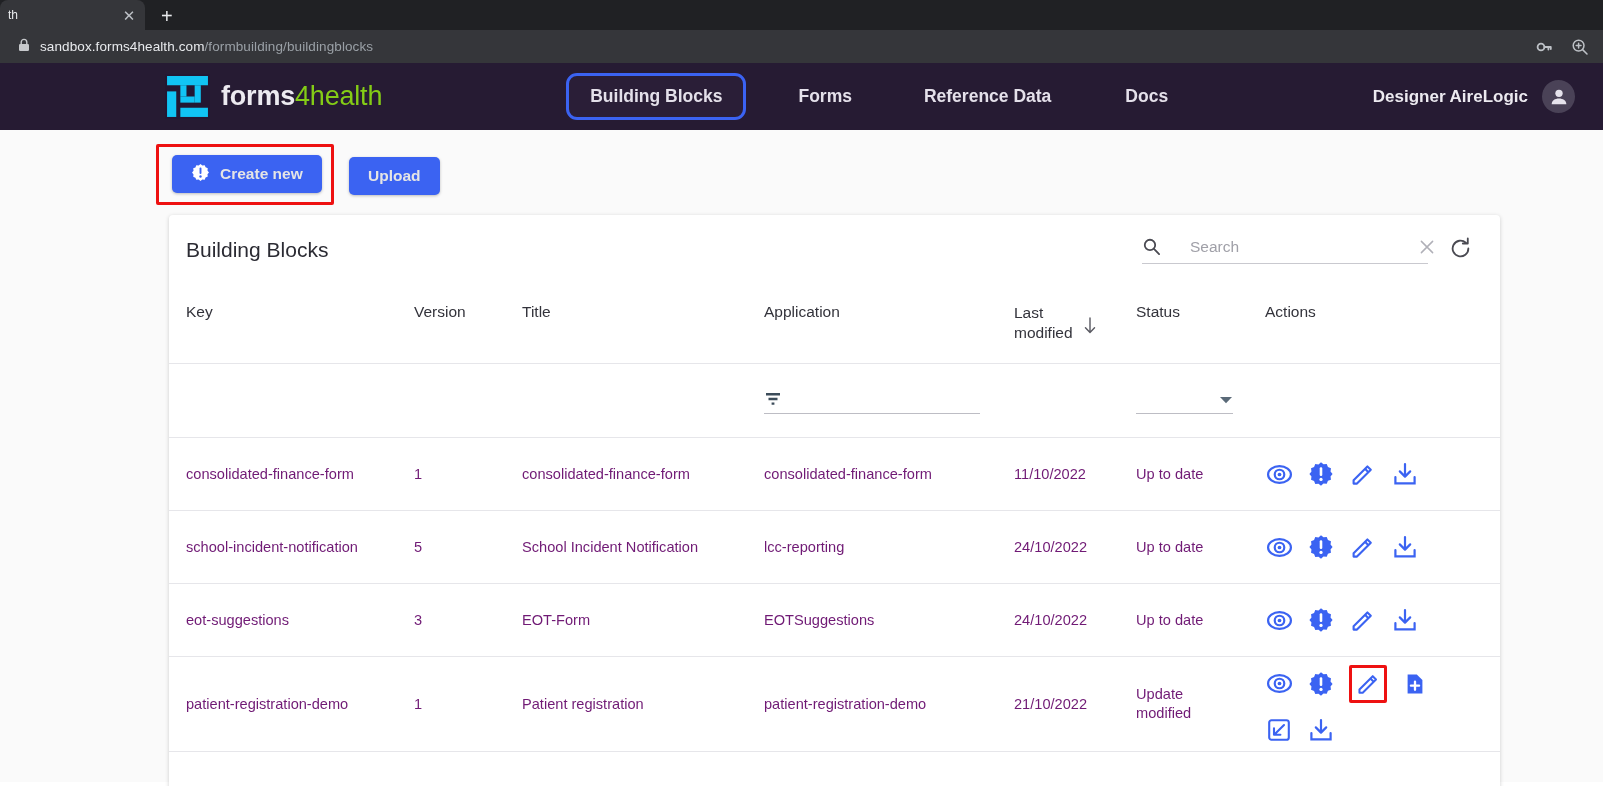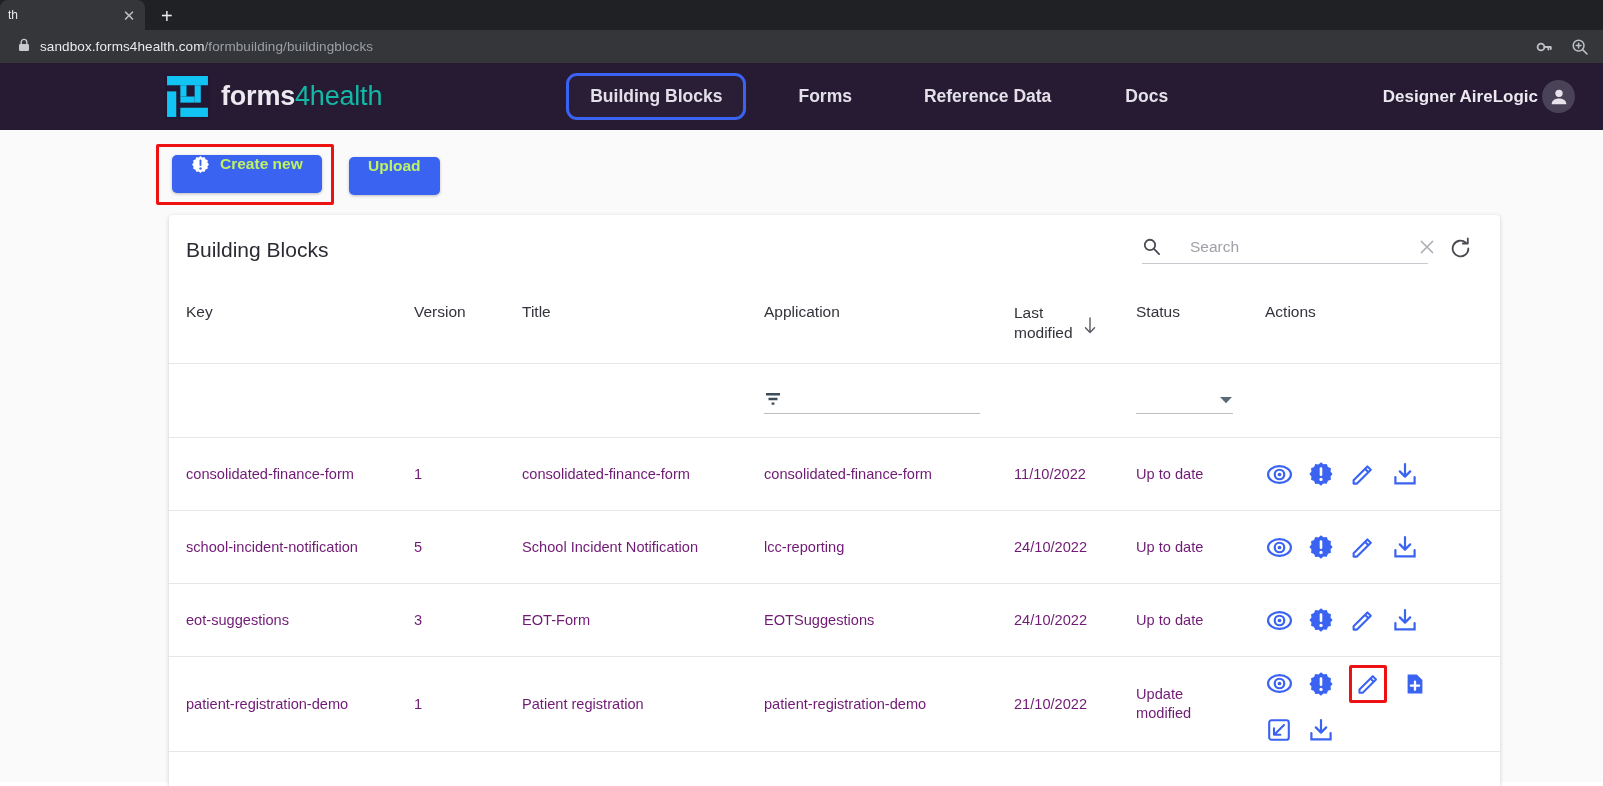--- a/index.html
+++ b/index.html
@@ -49,55 +49,55 @@
   
   .app-header {
     height: 67px; background: #261b33;
     display: flex; align-items: center; padding: 0 28px 0 165px;
     position: relative;
   }
   .brand { display: flex; align-items: center; gap: 11px; }
   .brand-mark { width: 45px; height: 45px; }
   .brand-text { font-size: 27px; font-weight: 700; letter-spacing: -.2px; }
   .brand-text .w { color: #eceaf0; }
-  .brand-text .c { color: #14b8a6; font-weight: 400; }
+  .brand-text .c { color: #84cc16; font-weight: 400; }
 
   .main-nav { display: flex; align-items: center; margin-left: 184px; gap: 0; }
   .nav-item {
     color: #e4e0ea; font-size: 17.5px; font-weight: 700;
     padding: 13px 22px; cursor: pointer; white-space: nowrap;
   }
   .nav-item.active {
     border: 3px solid #3b63f2; border-radius: 11px;
     padding: 10px 21px; background: #2a1e37;
   }
   .nav-gap-1 { width: 30px; }
   .nav-gap-2 { width: 28px; }
   .nav-gap-3 { width: 30px; }
 
   .user-area {
-    margin-left: auto; display: flex; align-items: center; gap: 4px;
+    margin-left: auto; display: flex; align-items: center; gap: 14px;
   }
   .user-name { color: #eceaf0; font-size: 17px; font-weight: 700; }
   .avatar {
     width: 33px; height: 33px; border-radius: 50%;
     background: #4a4257; display: flex; align-items: center; justify-content: center;
   }
 
   
   .page-body { background: #fafafa; height: 652px; padding: 0 0 0 0; position: relative; }
 
   .toolbar {
     display: flex; align-items: center; gap: 11px;
     padding: 23px 0 0 169px; height: 68px;
   }
   .btn {
-    background: #3b63f2; color: #bef264; border: none; border-radius: 5px;
+    background: #3b63f2; color: #e5e5e5; border: none; border-radius: 5px;
     font-size: 15.5px; font-weight: 700; height: 38px;
-    padding: 0 19px; display: flex; align-items: flex-start; gap: 10px;
+    padding: 0 19px; display: flex; align-items: center; gap: 10px;
     cursor: pointer; font-family: "Liberation Sans", sans-serif;
     box-shadow: 0 1px 3px rgba(0,0,0,.25);
   }
   .btn-create-wrap {
     border: 3px solid #ee1111; padding: 8px 9px 9px 13px; border-radius: 2px;
     position: absolute; left: 156px; top: 14px;
   }
 
   
   .card {

